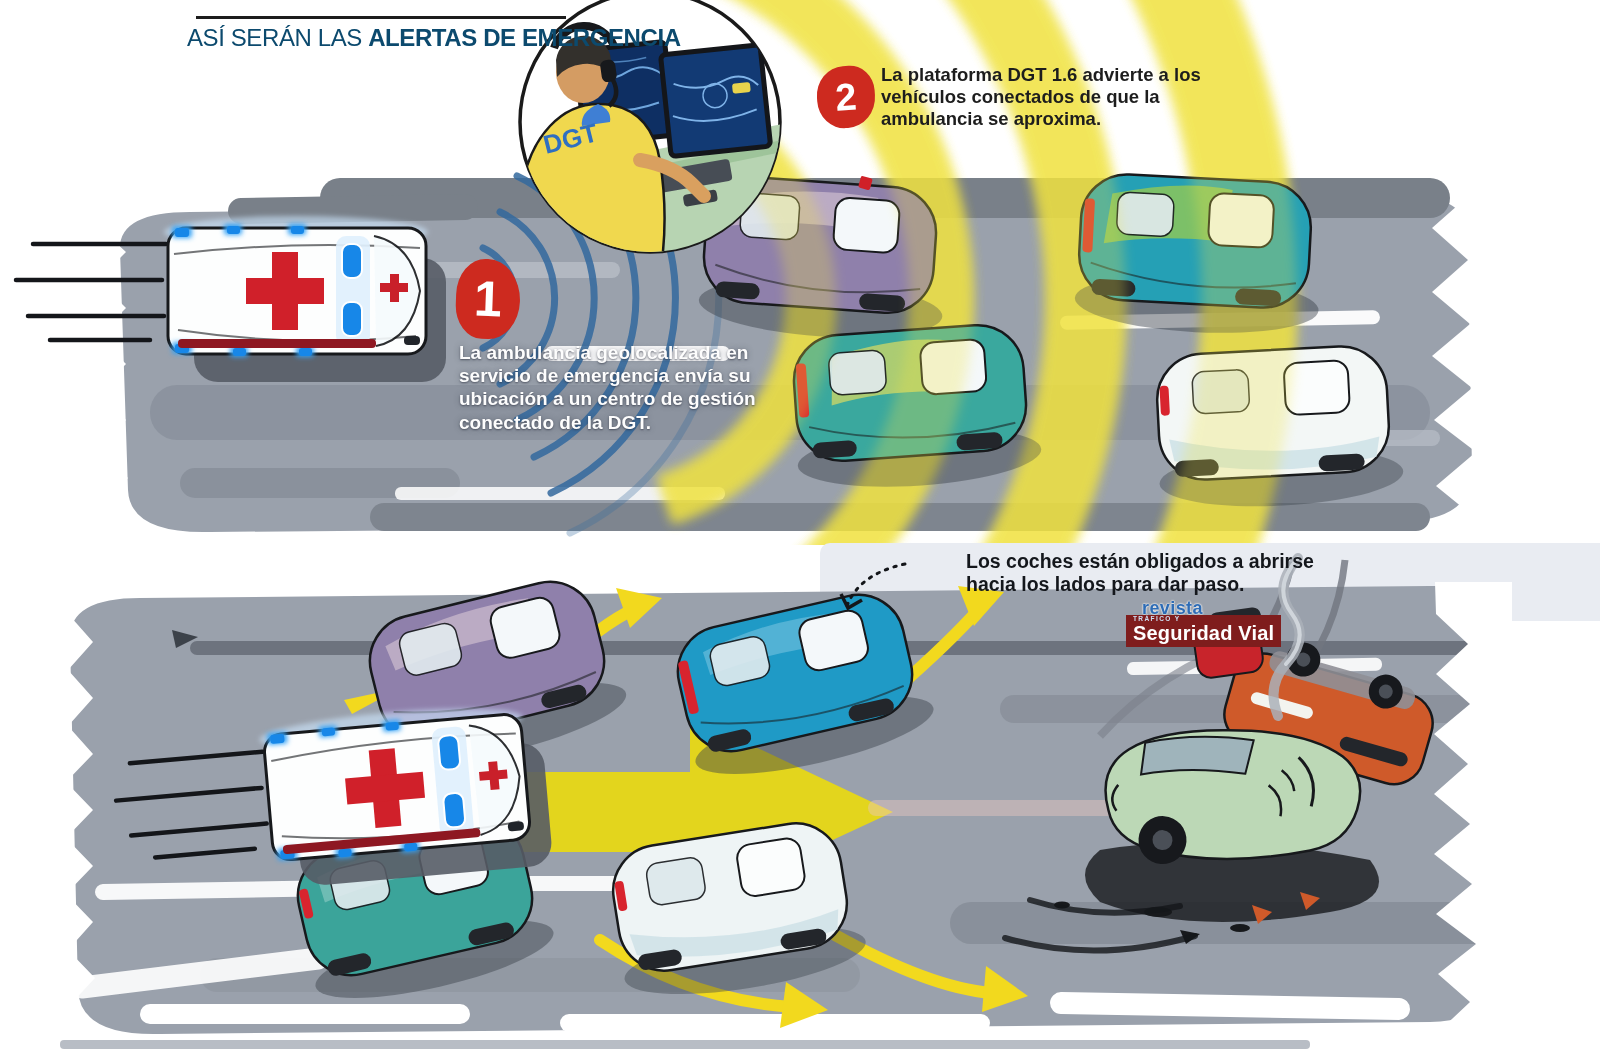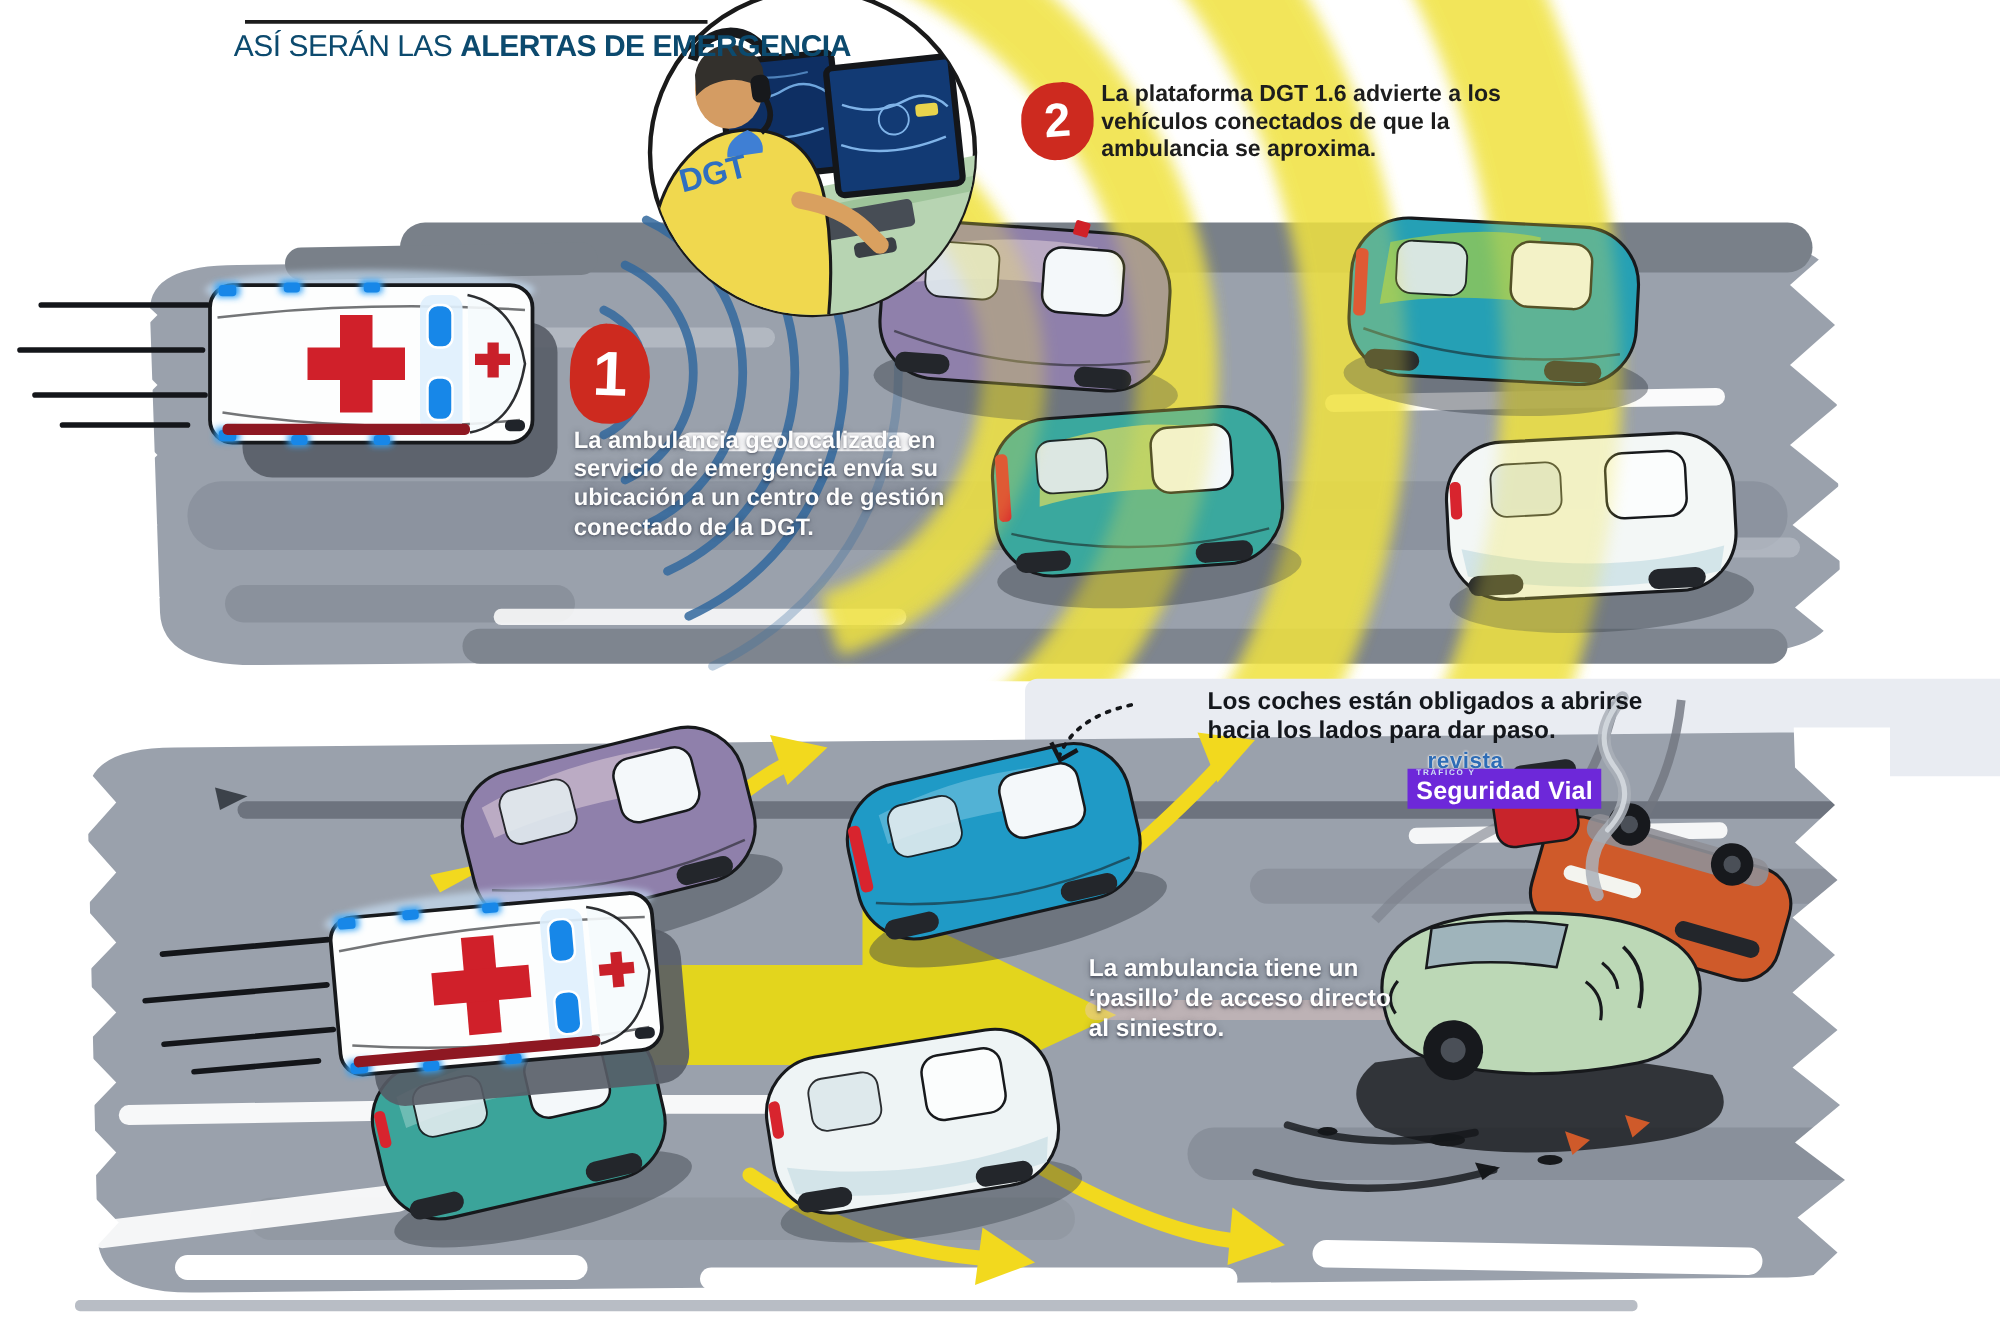--- a/index.html
+++ b/index.html
@@ -17,21 +17,21 @@
   #badge1{left:456px;top:259px;width:64px;height:80px;border-radius:45% 52% 48% 42%;transform:rotate(2deg);font-size:50px;}
   #step2-text{left:881px;top:64px;width:340px;font-size:18.5px;font-weight:700;color:#1d1d1d;line-height:1.2;}
   #step1-text{left:459px;top:341px;width:300px;font-size:19px;font-weight:700;color:#fdfdfd;line-height:1.22;
               text-shadow:0 1px 2px rgba(40,45,60,.6),0 0 6px rgba(40,45,60,.35);}
   #note1{left:926px;top:550px;width:358px;font-size:19.5px;font-weight:700;color:#14171c;line-height:1.2;margin-left:40px;}
   #note2{left:871px;top:764px;width:258px;font-size:19.5px;font-weight:700;color:#ffffff;line-height:1.22;
          text-shadow:0 1px 2px rgba(40,45,60,.65),0 0 6px rgba(40,45,60,.35);}
   #logo{left:1126px;top:598px;}
   .logo-revista{color:#2e6cb5;font-size:18px;font-weight:700;letter-spacing:.4px;margin-left:16px;margin-bottom:-4px;
                 text-shadow:0 0 2px #fff,0 0 2px #fff;}
-  .logo-box{background:#6d28d9;color:#fff;padding:1px 7px 3px;display:inline-block;}
+  .logo-box{background:#7f1d1d;color:#fff;padding:1px 7px 3px;display:inline-block;}
   .logo-small{font-size:6.5px;letter-spacing:1.4px;color:#cfe0f4;font-weight:700;line-height:1;}
   .logo-main{font-size:20px;font-weight:700;line-height:1.05;letter-spacing:.2px;}
 </style>
 </head>
 <body>
 
 <div id="canvas">
 
 <svg id="art" width="1600" height="1059" viewBox="0 0 1600 1059">
   <defs>
@@ -354,21 +354,20 @@
       <span>2</span>
     </div>
 <div class="txt" id="step2-text">La plataforma DGT 1.6 advierte a los vehículos conectados de que la ambulancia se aproxima.</div>
 
 <div class="badge" id="badge1">
       <span>1</span>
     </div>
 <div class="txt" id="step1-text">La ambulancia geolocalizada en servicio de emergencia envía su ubicación a un centro de gestión conectado de la DGT.</div>
 
 <div class="txt" id="note1">Los coches están obligados a abrirse hacia los lados para dar paso.</div>
-<div class="txt" id="note2">La ambulancia tiene un ‘pasillo’ de acceso directo al siniestro.</div>
 
 <div class="txt" id="logo">
   <div class="logo-revista">revista</div>
   <div class="logo-box">
     <div class="logo-small">TRÁFICO Y</div>
     <div class="logo-main">Seguridad Vial</div>
   </div>
 </div>
 
 </div>

